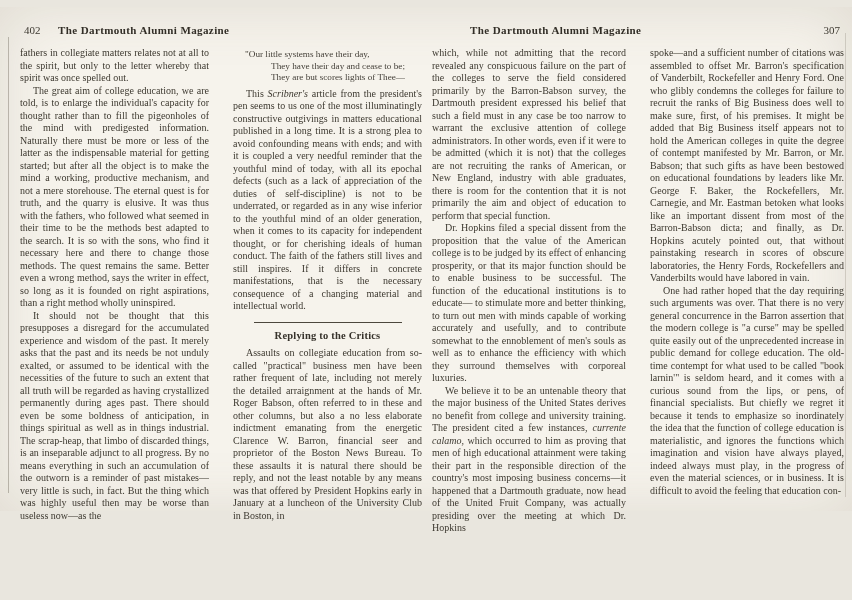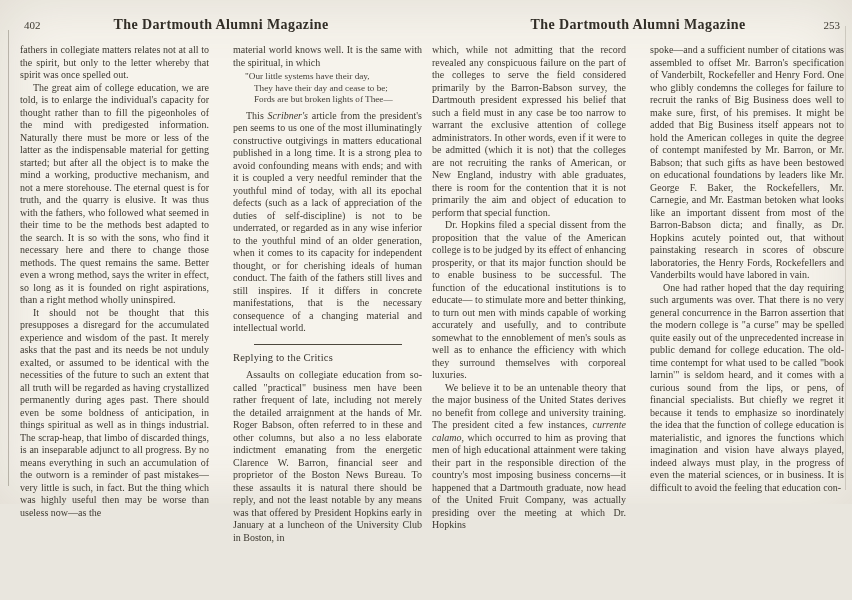--- a/index.html
+++ b/index.html
@@ -5,59 +5,60 @@
   html,body{margin:0;padding:0;}
   body{
     width:852px;height:600px;overflow:hidden;
     font-family:"Liberation Serif","DejaVu Serif",serif;
     background:#e9e6de;
   }
   .scan{
     position:relative;width:852px;height:504px;
     background:#f6f3ec;
     box-shadow:inset 0 0 60px rgba(120,110,90,0.18);
+    margin-top:7px;
   }
   .edge-line{position:absolute;width:1px;background:rgba(100,92,78,0.38);}
   .edge-line.left{left:8px;top:30px;bottom:18px;}
   .edge-line.right{right:6px;top:26px;bottom:14px;background:rgba(100,92,78,0.22);}
   .page{position:absolute;top:0;height:600px;color:#3d3930;}
   .page-left{left:20px;width:402px;}
   .page-right{left:432px;width:412px;}
   .pagehead{
     display:flex;align-items:baseline;justify-content:space-between;
     margin:17px 4px 11px 4px;
   }
   .ptitle{
-    font-weight:bold;font-size:14px;letter-spacing:0.4px;color:#322e27;
-    flex:1;text-align:center;
+    font-weight:bold;font-size:11px;letter-spacing:0.4px;color:#322e27;
+    flex:1;
   }
   .folio{font-size:11px;width:34px;color:#3d3930;}
   .folio.rightnum{text-align:right;}
   .cols{display:flex;gap:24px;}
   .col{
     width:195px;max-height:538px;overflow:hidden;
     font-size:10px;line-height:12.5px;text-align:justify;
     hyphens:auto;-webkit-hyphens:auto;
     color:#3d3930;
   }
   .col p{margin:0;}
   .col p.ind{text-indent:13px;}
   .verse{
     font-size:9.2px;line-height:11.6px;text-align:left;
     margin:2px 0 4px 8px;color:#45413a;
   }
   .verse .v1{margin-left:4px;}
-  .verse .v2{margin-left:13px;}
+  .verse .v2{margin-left:13px;text-align:center;}
   .verse .v0{margin-left:0;}
   .rule{
     width:148px;border-top:1px solid #4c473d;
     margin:9px auto 7px auto;height:0;
   }
   .sechead{
-    font-size:10.5px;font-weight:normal;text-align:left;
+    font-size:10.5px;font-weight:bold;text-align:center;
     margin:0 0 5px 0;color:#36322b;letter-spacing:0.2px;
   }
   i{}
 </style>
 </head>
 <body>
 
 <div class="scan">
   <div class="edge-line left"></div>
   <div class="edge-line right"></div>
@@ -68,39 +69,38 @@
       <span class="ptitle">The Dartmouth Alumni Magazine</span>
       <span class="folio rightnum"></span>
     </div>
     <div class="cols">
       <div class="col">
         <p class="noind">fathers in collegiate matters relates not at all to the spirit, but only to the letter whereby that spirit was once spelled out.</p>
         <p class="ind">The great aim of college education, we are told, is to enlarge the individual's capacity for thought rather than to fill the pigeonholes of the mind with predigested information. Naturally there must be more or less of the latter as the indispensable material for getting started; but after all the object is to make the mind a working, productive mechanism, and not a mere storehouse. The eternal quest is for truth, and the quarry is elusive. It was thus with the fathers, who followed what seemed in their time to be the methods best adapted to the search. It is so with the sons, who find it necessary here and there to change those methods. The quest remains the same. Better even a wrong method, says the writer in effect, so long as it is founded on right aspirations, than a right method wholly uninspired.</p>
         <p class="ind">It should not be thought that this presupposes a disregard for the accumulated experience and wisdom of the past. It merely asks that the past and its needs be not unduly exalted, or assumed to be identical with the necessities of the future to such an extent that all truth will be regarded as having crystallized permanently during ages past. There should even be some boldness of anticipation, in things spiritual as well as in things industrial. The scrap-heap, that limbo of discarded things, is an inseparable adjunct to all progress. By no means everything in such an accumulation of the outworn is a reminder of past mistakes—very little is such, in fact. But the thing which was highly useful then may be worse than useless now—as the</p>
       </div>
       <div class="col">
-        <p class="noind">material world knows well. It is the same with the spiritual, in which</p>
         <div class="verse">
           <div class="v1">"Our little systems have their day,</div>
           <div class="v2">They have their day and cease to be;</div>
-          <div class="v2">Fords are but broken lights of Thee—</div>
+          <div class="v2">They are but scores lights of Thee—</div>
         </div>
         <p class="ind"><span>This </span><i>Scribner's</i><span> article from the president's pen seems to us one of the most illuminatingly constructive outgivings in matters educational published in a long time. It is a strong plea to avoid confounding means with ends; and with it is coupled a very needful reminder that the youthful mind of today, with all its epochal defects (such as a lack of appreciation of the duties of self-discipline) is not to be underrated, or regarded as in any wise inferior to the youthful mind of an older generation, when it comes to its capacity for independent thought, or for cherishing ideals of human conduct. The faith of the fathers still lives and still inspires. If it differs in concrete manifestations, that is the necessary consequence of a changing material and intellectual world.</span></p>
         <div class="rule"></div>
         <h3 class="sechead">Replying to the Critics</h3>
         <p class="ind">Assaults on collegiate education from so-called "practical" business men have been rather frequent of late, including not merely the detailed arraignment at the hands of Mr. Roger Babson, often referred to in these and other columns, but also a no less elaborate indictment emanating from the energetic Clarence W. Barron, financial seer and proprietor of the Boston News Bureau. To these assaults it is natural there should be reply, and not the least notable by any means was that offered by President Hopkins early in January at a luncheon of the University Club in Boston, in</p>
       </div>
     </div>
   </div>
 
   <div class="page page-right">
     <div class="pagehead">
       <span class="folio"></span>
       <span class="ptitle">The Dartmouth Alumni Magazine</span>
-      <span class="folio rightnum">253</span>
+      <span class="folio rightnum">307</span>
     </div>
     <div class="cols">
       <div class="col">
         <p class="noind">which, while not admitting that the record revealed any conspicuous failure on the part of the colleges to serve the field considered primarily by the Barron-Babson survey, the Dartmouth president expressed his belief that such a field must in any case be too narrow to warrant the exclusive attention of college administrators. In other words, even if it were to be admitted (which it is not) that the colleges are not recruiting the ranks of American, or New England, industry with able graduates, there is room for the contention that it is not primarily the aim and object of education to perform that special function.</p>
         <p class="ind">Dr. Hopkins filed a special dissent from the proposition that the value of the American college is to be judged by its effect of enhancing prosperity, or that its major function should be to enable business to be successful. The function of the educational institutions is to educate— to stimulate more and better thinking, to turn out men with minds capable of working accurately and usefully, and to contribute somewhat to the ennoblement of men's souls as well as to enhance the efficiency with which they surround themselves with corporeal luxuries.</p>
         <p class="ind"><span>We believe it to be an untenable theory that the major business of the United States derives no benefit from college and university training. The president cited a few instances, </span><i>currente calamo,</i><span> which occurred to him as proving that men of high educational attainment were taking their part in the responsible direction of the country's most imposing business concerns—it happened that a Dartmouth graduate, now head of the United Fruit Company, was actually presiding over the meeting at which Dr. Hopkins</span></p>
       </div>
       <div class="col">
         <p class="noind">spoke—and a sufficient number of citations was assembled to offset Mr. Barron's specification of Vanderbilt, Rockefeller and Henry Ford. One who glibly condemns the colleges for failure to recruit the ranks of Big Business does well to make sure, first, of his premises. It might be added that Big Business itself appears not to hold the American colleges in quite the degree of contempt manifested by Mr. Barron, or Mr. Babson; that such gifts as have been bestowed on educational foundations by leaders like Mr. George F. Baker, the Rockefellers, Mr. Carnegie, and Mr. Eastman betoken what looks like an important dissent from most of the Barron-Babson dicta; and finally, as Dr. Hopkins acutely pointed out, that without painstaking research in scores of obscure laboratories, the Henry Fords, Rockefellers and Vanderbilts would have labored in vain.</p>
         <p class="ind">One had rather hoped that the day requiring such arguments was over. That there is no very general concurrence in the Barron assertion that the modern college is "a curse" may be spelled quite easily out of the unprecedented increase in public demand for college education. The old-time contempt for what used to be called "book larnin'" is seldom heard, and it comes with a curious sound from the lips, or pens, of financial specialists. But chiefly we regret it because it tends to emphasize so inordinately the idea that the function of college education is materialistic, and ignores the functions which imagination and vision have always played, indeed always must play, in the progress of even the material sciences, or in business. It is difficult to avoid the feeling that education con-</p>

